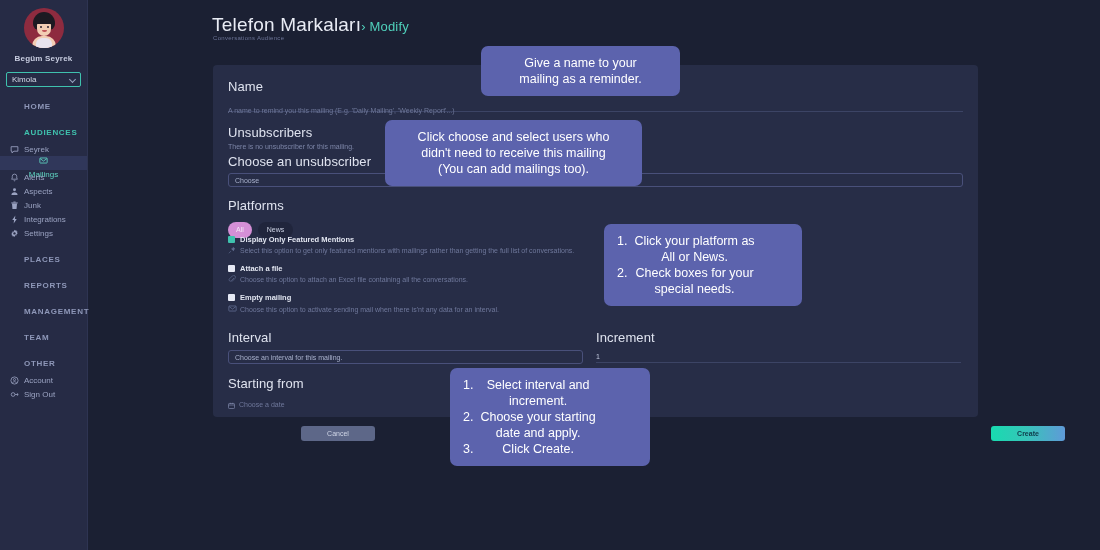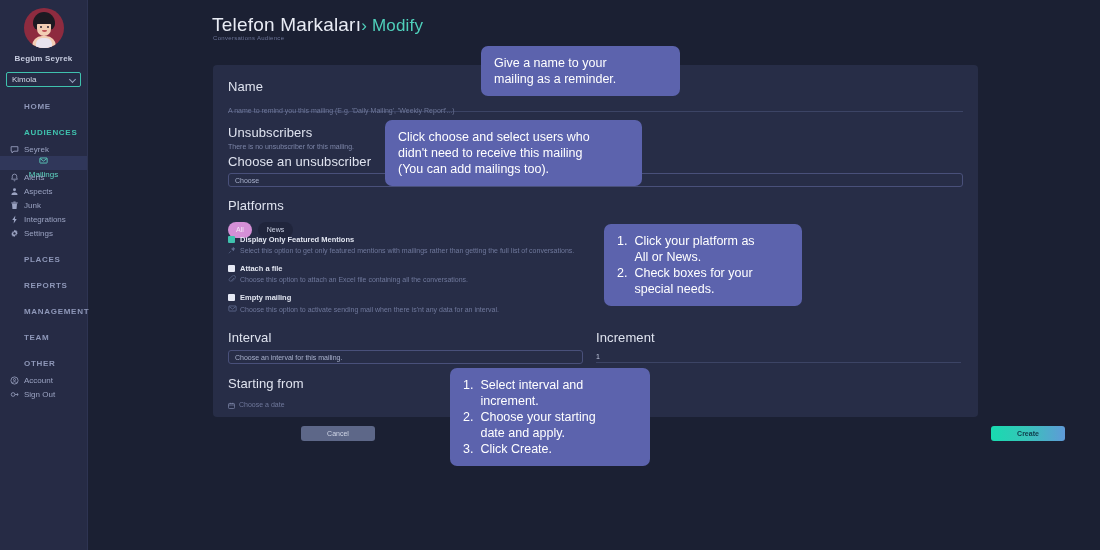--- a/index.html
+++ b/index.html
@@ -85,21 +85,21 @@
   .nav-item .ico { width: 9px; height: 9px; display:block; flex: 0 0 9px; }
   .nav-item .ico svg { display: block; }
 
   
   #main { position: absolute; left: 88px; top: 0; width: 1012px; height: 550px; }
   .page-title {
     position: absolute; left: 124px; top: 14px;
     font-size: 19px; color: #e9ecf5; font-weight: 300; letter-spacing: 0.2px;
     white-space: nowrap;
   }
-  .page-title .crumb { color: #4fd0bb; font-size: 17px; }
+  .page-title .crumb { color: #4fd0bb; font-size: 13px; }
   .page-sub {
     position: absolute; left: 125px; top: 35px;
     font-size: 6px; color: #6b7396; letter-spacing: 0.3px;
   }
 
   .card {
     position: absolute; left: 125px; top: 65px;
     width: 765px; height: 352px;
     background: #272d47; border-radius: 4px;
   }
@@ -154,21 +154,21 @@
     background: linear-gradient(90deg, #18dbb0 0%, #35c6b8 45%, #5f9ad8 100%);
     color: #0f3b4a; font-weight: bold;
   }
 
   
   .callout {
     position: absolute; background: #5c63ad; border-radius: 7px;
     color: #ffffff; font-family: "Liberation Sans", sans-serif;
     padding: 9px 13px; line-height: 1.28;
   }
-  .callout .ln { white-space: pre; display: block; }
+  .callout .ln { white-space: pre; display: block; text-align: center; }
   .co1 { left: 481px; top: 46px; width: 199px; font-size: 12.5px; }
   .co2 { left: 385px; top: 120px; width: 257px; font-size: 12.5px; }
   .co3 { left: 604px; top: 224px; width: 198px; font-size: 12.5px; }
   .co4 { left: 450px; top: 368px; width: 200px; font-size: 12.5px; }
   .olist { display: table; }
   .olist .li { display: table-row; }
   .olist .num { display: table-cell; padding-right: 7px; vertical-align: top; white-space: nowrap; }
   .olist .txt { display: table-cell; vertical-align: top; }
 </style>
 </head>

